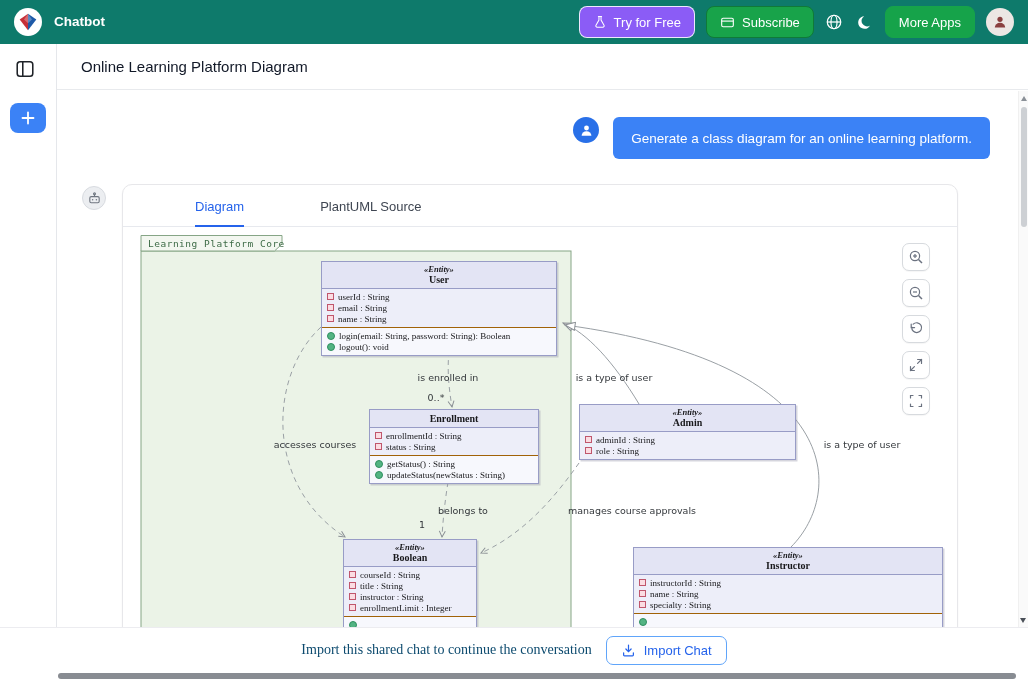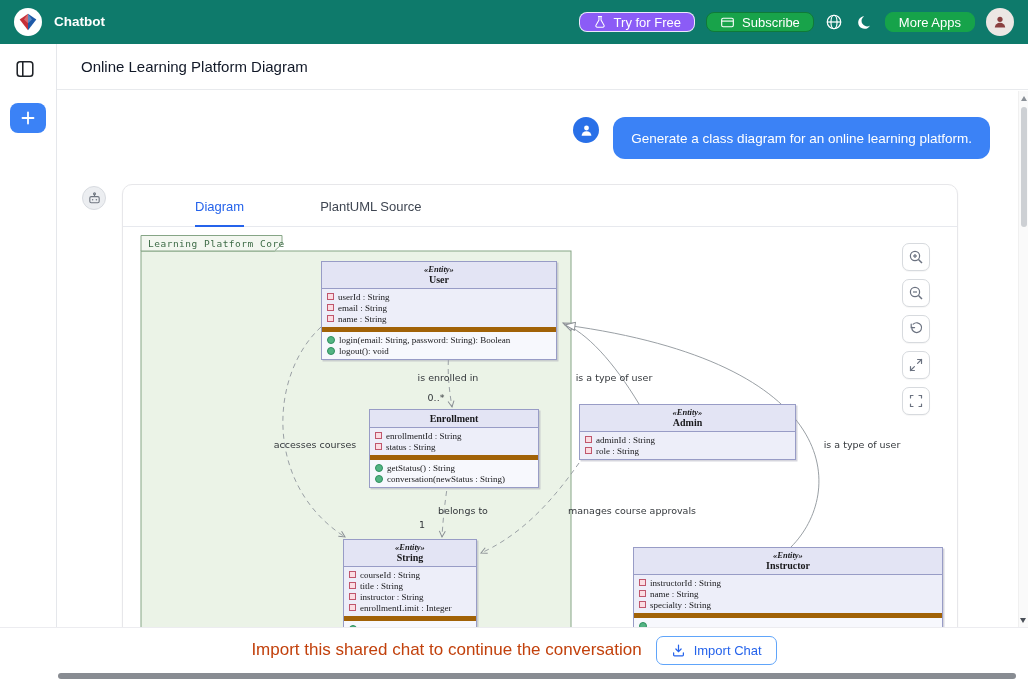--- a/index.html
+++ b/index.html
@@ -9,73 +9,73 @@
     font-family:"Liberation Sans",sans-serif;background:#fff;color:#1f2328;
   }
   
   .app-header{position:absolute;left:0;top:0;right:0;height:44px;background:#0e7a6b;
     display:flex;align-items:center;padding:0 14px;gap:10px;box-sizing:border-box;z-index:20;}
   .logo-circle{width:28px;height:28px;border-radius:50%;background:#fff;display:grid;place-items:center;flex:0 0 auto;}
   .head-titles{display:flex;flex-direction:column;line-height:1.25;margin-left:2px;}
   .app-name{color:#fff;font-size:13.5px;font-weight:700;}
   .tagline{color:#cfe6e1;font-size:10.5px;}
   .header-right{margin-left:auto;display:flex;align-items:center;gap:11px;}
-  .hbtn{display:flex;align-items:center;gap:7px;height:20px;padding:0 13px;border-radius:8px;
+  .hbtn{display:flex;align-items:center;gap:7px;height:32px;padding:0 13px;border-radius:8px;
     color:#fff;font-size:13px;cursor:pointer;box-sizing:border-box;white-space:nowrap;}
   .btn-tryfree{background:#8b5cf6;border:1px solid rgba(255,255,255,.85);}
   .btn-subscribe{background:#18a34a;border:1px solid #0f7a38;}
   .btn-moreapps{background:#16a34a;border:1px solid #16a34a;}
   .head-icon{width:19px;height:19px;display:grid;place-items:center;cursor:pointer;}
   .header-avatar{width:28px;height:28px;border-radius:50%;background:#ece7e4;display:grid;place-items:center;cursor:pointer;}
   
   .sidebar{position:absolute;left:0;top:44px;width:56px;bottom:52px;background:#fff;
     border-right:1px solid #e5e7eb;z-index:10;}
   .panel-btn{width:20px;height:20px;margin:15px 0 0 15px;cursor:pointer;}
   .plus-btn{width:36px;height:30px;margin:24px 0 0 10px;background:#3b82f6;border-radius:8px;
     display:grid;place-items:center;cursor:pointer;}
   
   .page-header{position:absolute;left:57px;top:44px;right:0;height:46px;background:#fff;
     border-bottom:1px solid #e8eaed;display:flex;align-items:center;padding-left:24px;box-sizing:border-box;z-index:9;}
   .page-title{font-size:15px;font-weight:400;color:#111827;}
   
   .chat{position:absolute;left:57px;top:91px;right:10px;bottom:52px;overflow:hidden;background:#fff;}
   .user-row{display:flex;justify-content:flex-end;align-items:flex-start;gap:14px;margin:26px 28px 0 0;}
   .user-avatar{width:26px;height:26px;border-radius:50%;background:#2970e8;display:grid;place-items:center;flex:0 0 auto;}
-  .user-bubble{background:#3b82f6;color:#fff;font-size:13.5px;border-radius:12px;
+  .user-bubble{background:#3b82f6;color:#fff;font-size:13.5px;border-radius:6px;
     padding:0 18px;height:42px;display:flex;align-items:center;white-space:nowrap;}
   .bot-avatar{position:absolute;left:25px;top:95px;width:24px;height:24px;border-radius:50%;
     background:#eceef1;border:1px solid #d8dbe0;display:grid;place-items:center;box-sizing:border-box;}
   .answer-card{position:absolute;left:65px;top:93px;width:836px;height:820px;background:#fff;
     border:1px solid #e7e7ea;border-radius:10px;box-shadow:0 1px 2px rgba(0,0,0,.05);box-sizing:border-box;}
   .tabs{display:flex;gap:28px;padding:14px 24px 0;border-bottom:1px solid #e7e9ee;}
   .tab{font-size:13px;padding-bottom:11px;cursor:pointer;margin-left:48px;}
   .tab-active{color:#2563eb;border-bottom:2px solid #2563eb;margin-bottom:-1px;font-weight:500;}
   .tab-inactive{color:#3f4652;}
   
   .diagram-canvas{position:relative;margin:8px 16px 0;width:804px;height:600px;}
   .diagram-svg{position:absolute;left:0;top:0;}
   .uml{position:absolute;border:1px solid #989cc6;background:#f8f8fd;color:#18181b;
     font-family:Liberation Serif, serif;font-size:9px;box-sizing:border-box;
     box-shadow:1.5px 1.5px 0 rgba(150,150,170,.4);}
   .uml-head{background:#e3e4f4;border-bottom:1px solid #989cc6;text-align:center;padding:2px 4px 3px;}
   .uml-stereo{font-size:8.5px;font-style:italic;font-weight:700;line-height:10px;}
   .uml-name{font-size:10px;font-weight:700;line-height:11px;}
   .uml-attrs{background:#edeef9;padding:2px 0 3px;}
-  .uml-meths{background:#f7f8fd;border-top:5px solid #a16207;padding:2px 0 3px;}
+  .uml-meths{background:#f7f8fd;border-top:1px solid #a16207;padding:2px 0 3px;}
   .uml-row{display:flex;align-items:center;gap:4px;padding:0 5px;height:11px;white-space:nowrap;overflow:hidden;}
   .ic{flex:0 0 auto;display:inline-block;}
   .ic-attr{width:5px;height:5px;border:1px solid #c0566c;background:#fbdce2;}
   .ic-meth{width:6px;height:6px;border-radius:50%;border:1px solid #2f8f5f;background:#53b483;}
   .zoom-stack{position:absolute;left:763px;top:8px;display:flex;flex-direction:column;gap:8px;}
   .zoom-btn{width:28px;height:28px;border-radius:7px;border:1px solid #d7dade;background:#fff;
     display:grid;place-items:center;color:#6b7280;cursor:pointer;box-shadow:0 1px 1px rgba(0,0,0,.04);box-sizing:border-box;}
   
   .bottom-bar{position:absolute;left:0;right:0;bottom:8px;height:44px;background:#fff;
     border-top:1px solid #ececf0;display:flex;align-items:center;justify-content:center;gap:14px;z-index:30;}
-  .import-text{font-size:17px;color:#c2410c;}
+  .import-text{font-size:14px;color:#0c4a6e;font-family:Liberation Serif, serif;}
   .import-btn{display:flex;align-items:center;gap:8px;padding:6px 14px;border:1px solid #60a5fa;
     border-radius:7px;color:#2563eb;font-size:13px;background:#fff;cursor:pointer;}
   
   .vscroll{position:absolute;right:0;top:91px;width:10px;height:537px;background:#fafafa;
     border-left:1px solid #f0f0f0;z-index:25;box-sizing:border-box;}
   .tri-up{width:0;height:0;border-left:3.5px solid transparent;border-right:3.5px solid transparent;
     border-bottom:5px solid #8a9097;margin:5px auto 0;}
   .tri-down{width:0;height:0;border-left:3.5px solid transparent;border-right:3.5px solid transparent;
     border-top:5px solid #4a5058;position:absolute;bottom:5px;left:1px;}
   .vthumb{position:absolute;top:16px;left:1.5px;width:6px;height:120px;background:#cdd0d4;border-radius:3px;}
@@ -261,21 +261,21 @@
               <span>status : String</span>
             </div>
         </div>
         <div class="uml-meths">
           <div class="uml-row">
               <span class="ic ic-meth"></span>
               <span>getStatus() : String</span>
             </div>
           <div class="uml-row">
               <span class="ic ic-meth"></span>
-              <span>conversation(newStatus : String)</span>
+              <span>updateStatus(newStatus : String)</span>
             </div>
         </div>
       </div>
 
       <div class="uml" style="left:440px;top:169px;width:217px;">
         <div class="uml-head">
           <div class="uml-stereo">«Entity»</div>
           <div class="uml-name">Admin</div>
         </div>
         <div class="uml-attrs">
@@ -286,21 +286,21 @@
           <div class="uml-row">
               <span class="ic ic-attr"></span>
               <span>role : String</span>
             </div>
         </div>
       </div>
 
       <div class="uml" style="left:204px;top:304px;width:134px;">
         <div class="uml-head">
           <div class="uml-stereo">«Entity»</div>
-          <div class="uml-name">String</div>
+          <div class="uml-name">Boolean</div>
         </div>
         <div class="uml-attrs">
           <div class="uml-row">
               <span class="ic ic-attr"></span>
               <span>courseId : String</span>
             </div>
           <div class="uml-row">
               <span class="ic ic-attr"></span>
               <span>title : String</span>
             </div>

